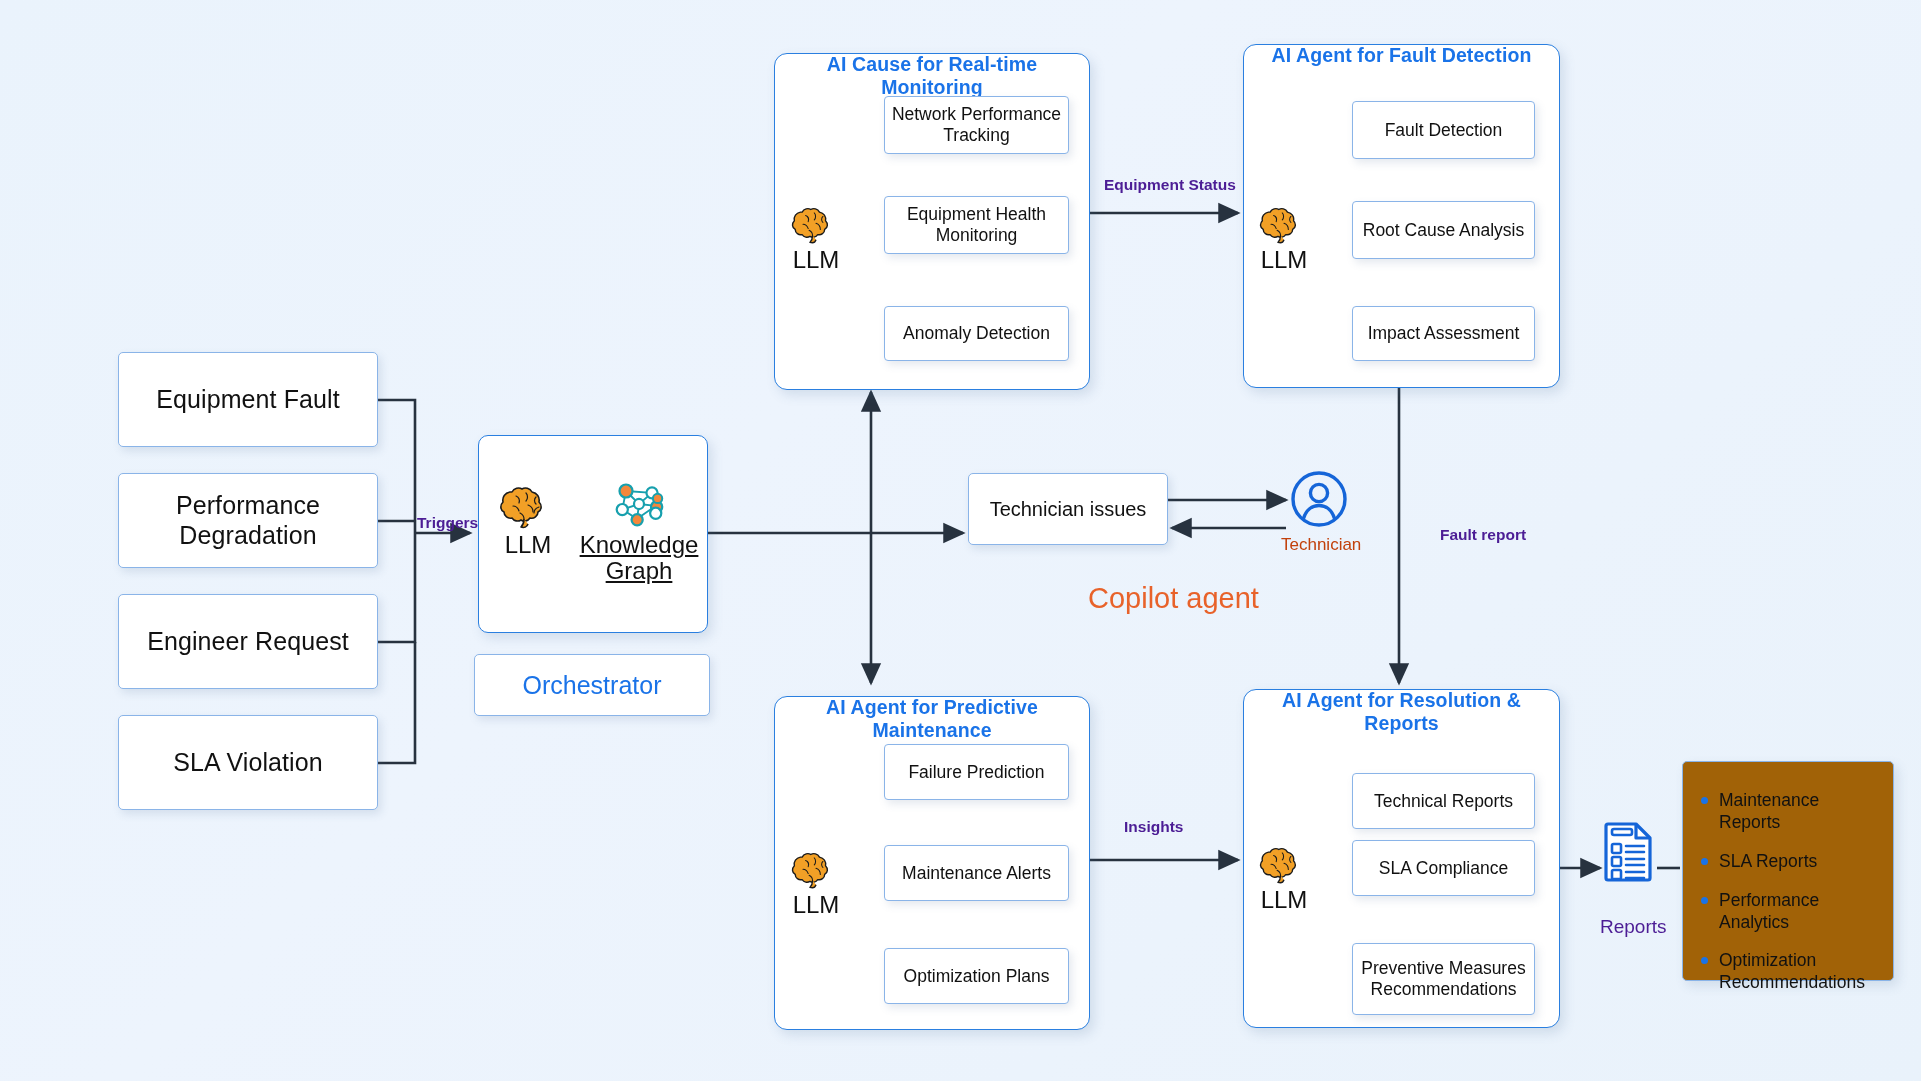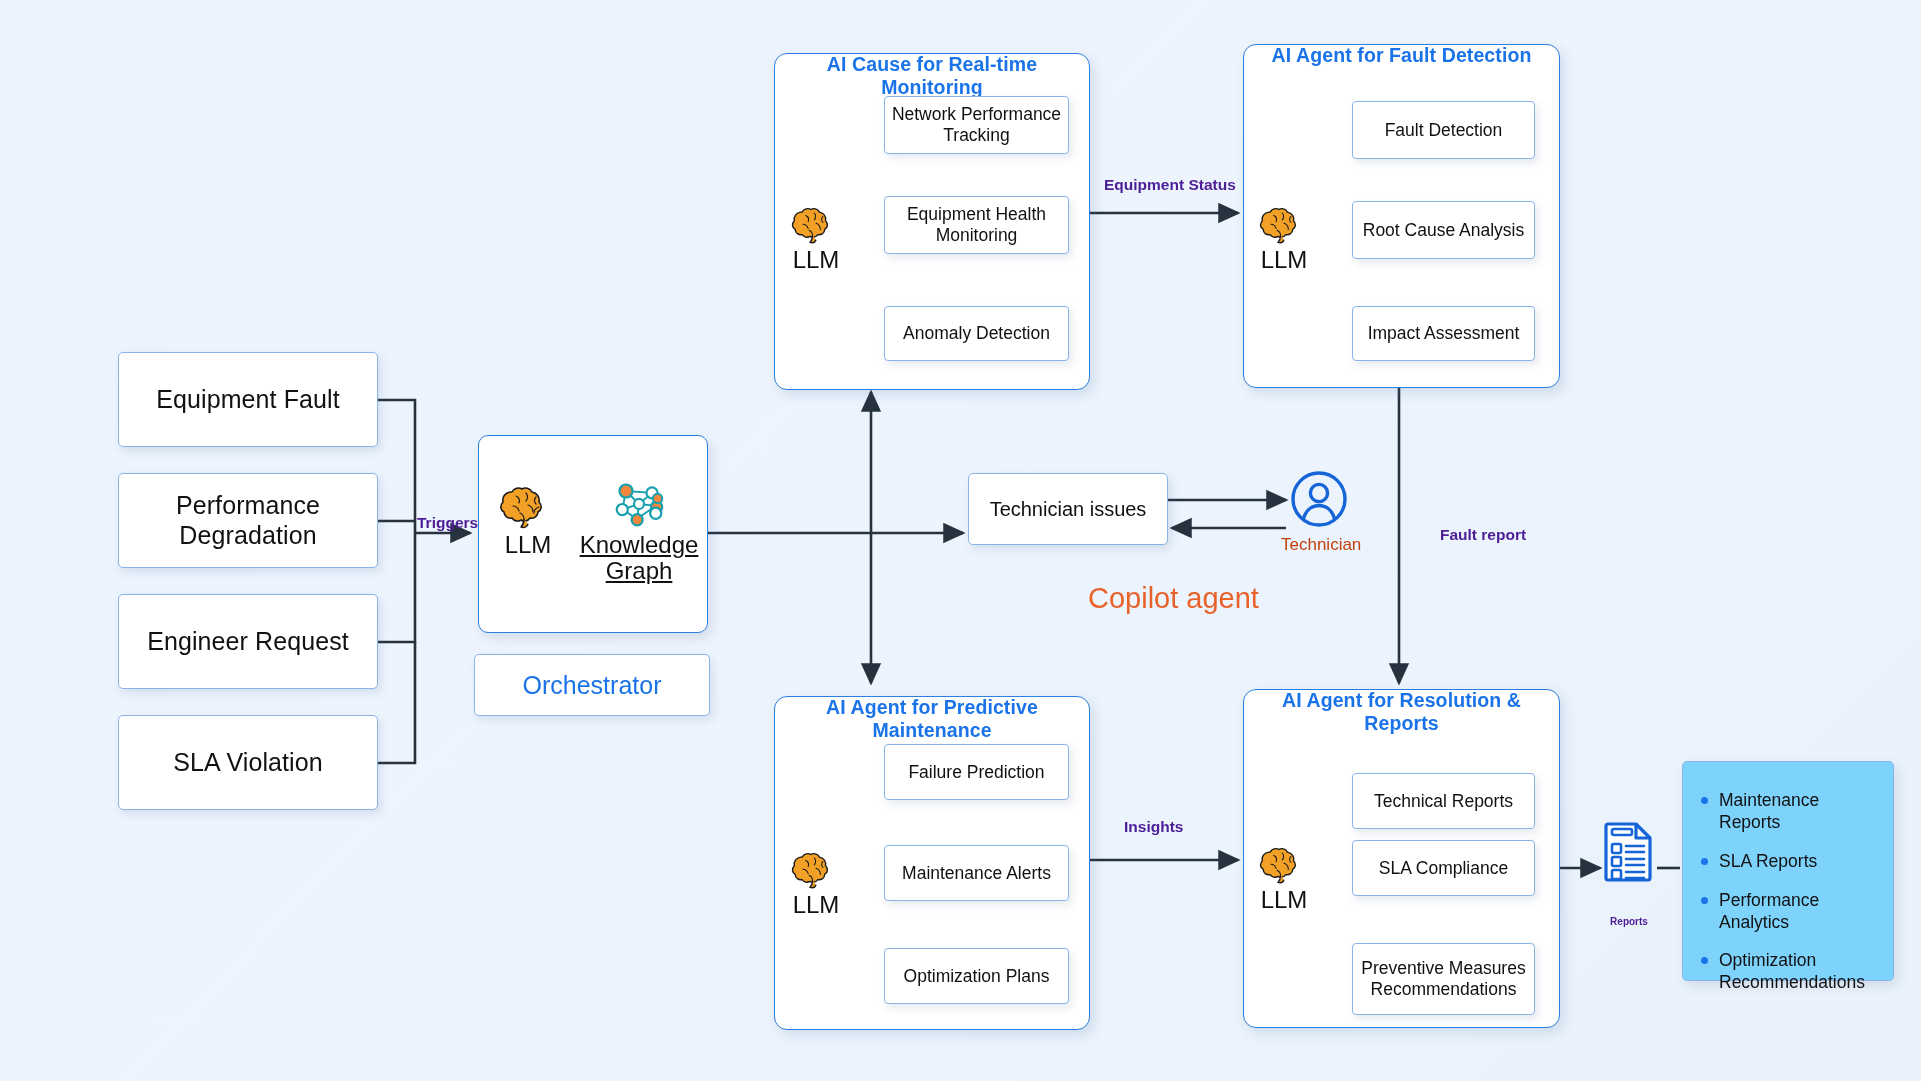--- a/index.html
+++ b/index.html
@@ -76,25 +76,25 @@
   
   .iconcap{position:absolute;display:flex;flex-direction:column;align-items:center;}
   .iconcap .cap{font-size:24px;color:#111;margin-top:2px;line-height:1.1;text-align:center;}
   .llm-cap{font-size:24px;}
 
   
   .elabel{
     position:absolute;color:#4c1d95;font-size:15.5px;font-weight:700;white-space:nowrap;
   }
   .elabel.big{font-size:29px;font-weight:400;color:#e8622a;}
-  .elabel.rep{font-size:10px;font-weight:700;}
+  .elabel.rep{font-size:19px;font-weight:400;}
 
   
   .listcard{
-    position:absolute;background:#7dd3fc;border:1px solid #8ab4e8;border-radius:5px;
+    position:absolute;background:#a16207;border:1px solid #8ab4e8;border-radius:5px;
     box-shadow:4px 5px 11px rgba(80,110,150,.16);
     box-sizing:border-box;padding:28px 16px 20px 16px;
   }
   .listcard ul{margin:0;padding:0;list-style:none;}
   .listcard li{
     position:relative;padding-left:20px;margin-bottom:17px;
     font-size:17.5px;color:#111;line-height:1.25;
   }
   .listcard li::before{
     content:"";position:absolute;left:2px;top:7px;width:7px;height:7px;border-radius:50%;

